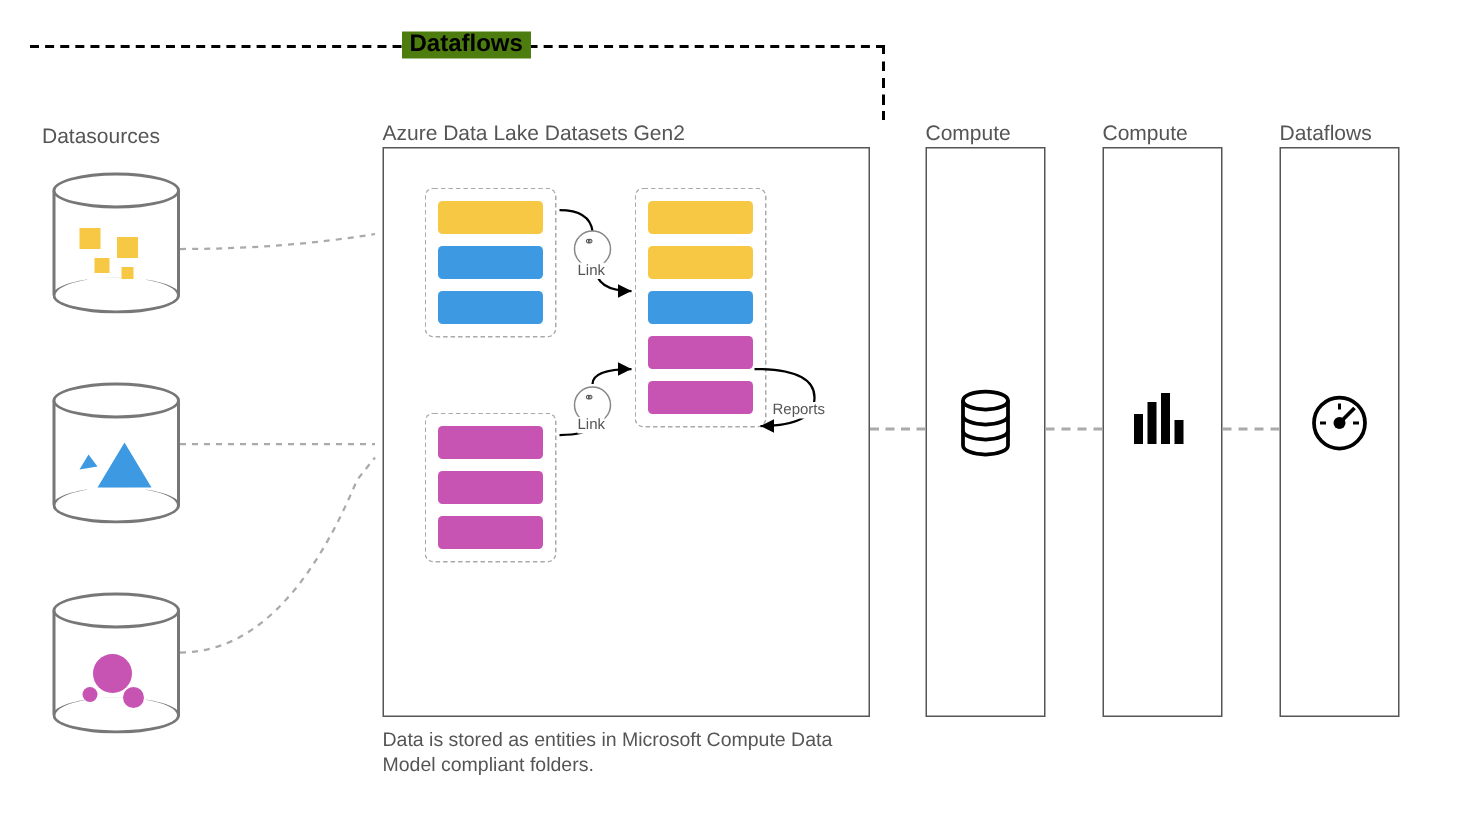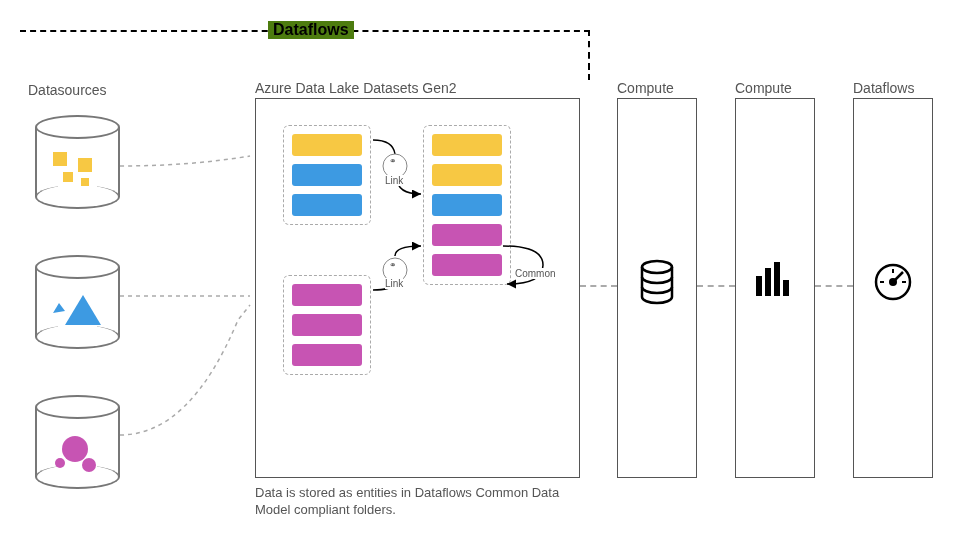--- a/index.html
+++ b/index.html
@@ -125,23 +125,23 @@
 <div class="link-label" style="left:385px; top:278px;">Link</div>
 
 <svg style="position:absolute; left:503px; top:240px; width:55px; height:60px;">
   <path d="M 0 6 Q 40 6 40 25 Q 40 44 4 44" stroke="#000" stroke-width="1.5" fill="none" marker-end="url(#arr3)"></path>
   <defs>
       <marker id="arr3" markerWidth="8" markerHeight="8" refX="6" refY="3" orient="auto">
         <path d="M0,0 L6,3 L0,6 Z" fill="#000"></path>
       </marker>
     </defs>
 </svg>
-<div class="link-label" style="left:515px; top:268px;">Common</div>
+<div class="link-label" style="left:515px; top:268px;">Reports</div>
 
-<div class="footnote" style="left:255px; top:485px; width:310px;">Data is stored as entities in Dataflows Common Data Model compliant folders.</div>
+<div class="footnote" style="left:255px; top:485px; width:310px;">Data is stored as entities in Microsoft Compute Data Model compliant folders.</div>
 
 <div class="solid-box" style="left:617px; top:98px; width:80px; height:380px;"></div>
 <div class="label" style="left:617px; top:80px;">Compute</div>
 <div class="icon-wrap" style="left:638px; top:260px;">
   <svg width="38" height="44" viewBox="0 0 38 44">
     <ellipse cx="19" cy="7" rx="15" ry="6" fill="none" stroke="#000" stroke-width="2.5"></ellipse>
     <path d="M 4 7 L 4 37 A 15 6 0 0 0 34 37 L 34 7" fill="none" stroke="#000" stroke-width="2.5"></path>
     <path d="M 4 17 A 15 6 0 0 0 34 17" fill="none" stroke="#000" stroke-width="2.5"></path>
     <path d="M 4 27 A 15 6 0 0 0 34 27" fill="none" stroke="#000" stroke-width="2.5"></path>
   </svg>

